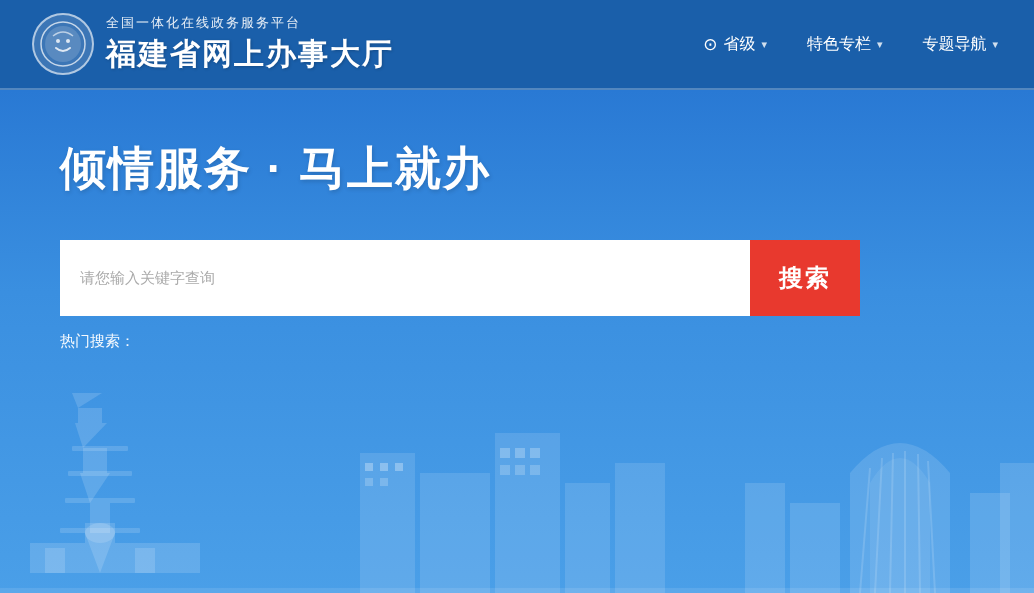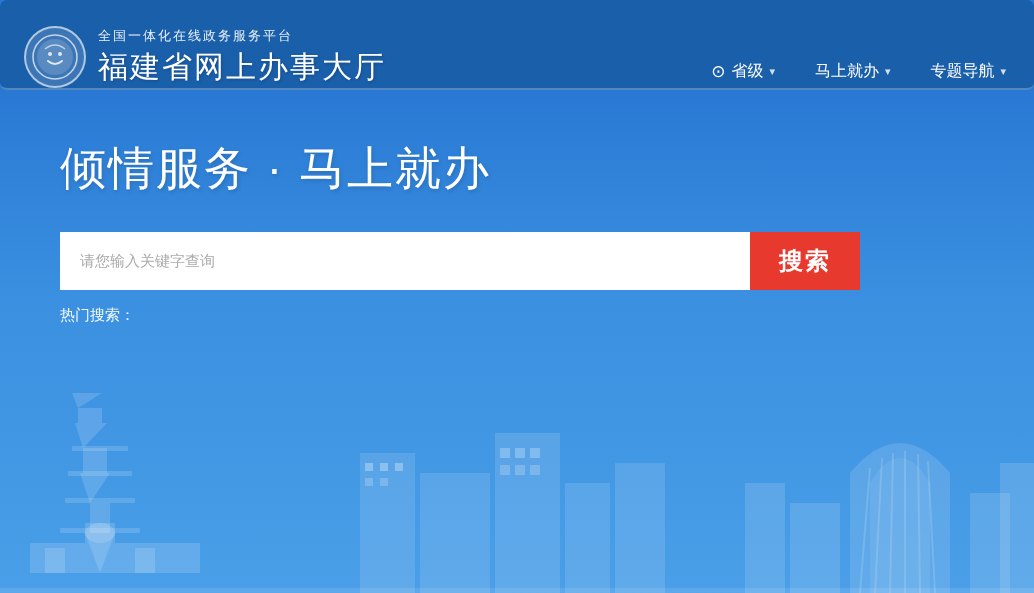--- a/index.html
+++ b/index.html
@@ -8,25 +8,24 @@
       height: 593px;
       overflow: hidden;
       font-family: "Microsoft YaHei", "PingFang SC", sans-serif;
       background: #2979d4;
     }
 
     
     .header {
       background: #1a5faa;
       display: flex;
-      align-items: flex-end;
-      padding: 0 24px;
+      align-items: center;
+      padding: 0 32px;
       height: 90px;
       border-bottom: 2px solid rgba(255,255,255,0.25);
-      border-radius: 7px;
     }
 
     .logo-area {
       display: flex;
       align-items: center;
       gap: 12px;
       flex: 1;
     }
 
     .logo-circle {
@@ -54,21 +53,21 @@
     .logo-subtitle {
       color: rgba(255,255,255,0.9);
       font-size: 13px;
       letter-spacing: 2px;
       margin-bottom: 2px;
     }
 
     .logo-title {
       color: #fff;
       font-size: 30px;
-      font-weight: normal;
+      font-weight: bold;
       letter-spacing: 2px;
       text-shadow: 1px 1px 3px rgba(0,0,0,0.2);
     }
 
     .nav-area {
       display: flex;
       align-items: center;
       gap: 32px;
     }
 
@@ -97,30 +96,30 @@
       background: linear-gradient(180deg, #2979d4 0%, #3a8fe0 40%, #4a9fe8 100%);
       padding: 48px 60px 30px 60px;
       position: relative;
       height: calc(593px - 90px);
       overflow: hidden;
     }
 
     .hero-title {
       color: #fff;
       font-size: 46px;
-      font-weight: normal;
-      margin-bottom: 32px;
+      font-weight: bold;
+      margin-bottom: 40px;
       text-shadow: 1px 2px 4px rgba(0,0,0,0.15);
       letter-spacing: 2px;
     }
 
     .search-bar {
       display: flex;
       width: 800px;
-      height: 58px;
+      height: 76px;
       margin-bottom: 16px;
     }
 
     .search-input {
       flex: 1;
       height: 100%;
       border: none;
       outline: none;
       padding: 0 20px;
       font-size: 16px;
@@ -190,21 +189,21 @@
     </div>
   </div>
 
   <nav class="nav-area">
     <div class="nav-item">
       <span class="location-icon">⊙</span>
       <span>省级</span>
       <span class="chevron">▾</span>
     </div>
     <div class="nav-item">
-      <span>马上就办</span>
+      <span>特色专栏</span>
       <span class="chevron">▾</span>
     </div>
     <div class="nav-item">
       <span>专题导航</span>
       <span class="chevron">▾</span>
     </div>
   </nav>
 </header>
 
 <main class="main-content">

